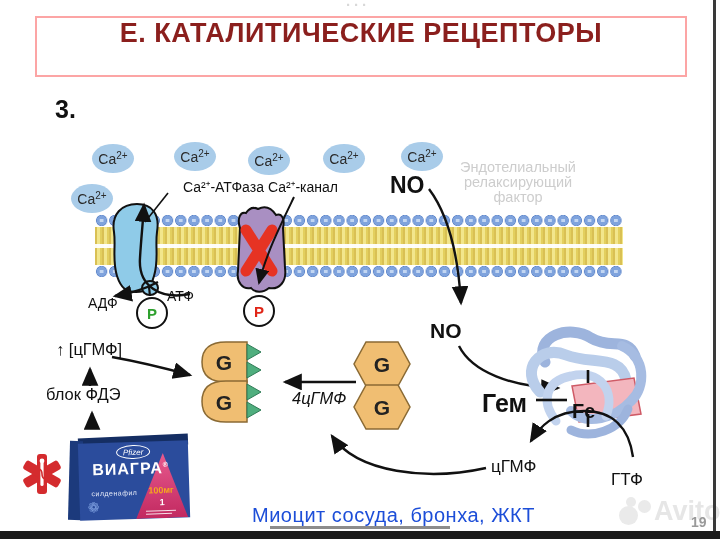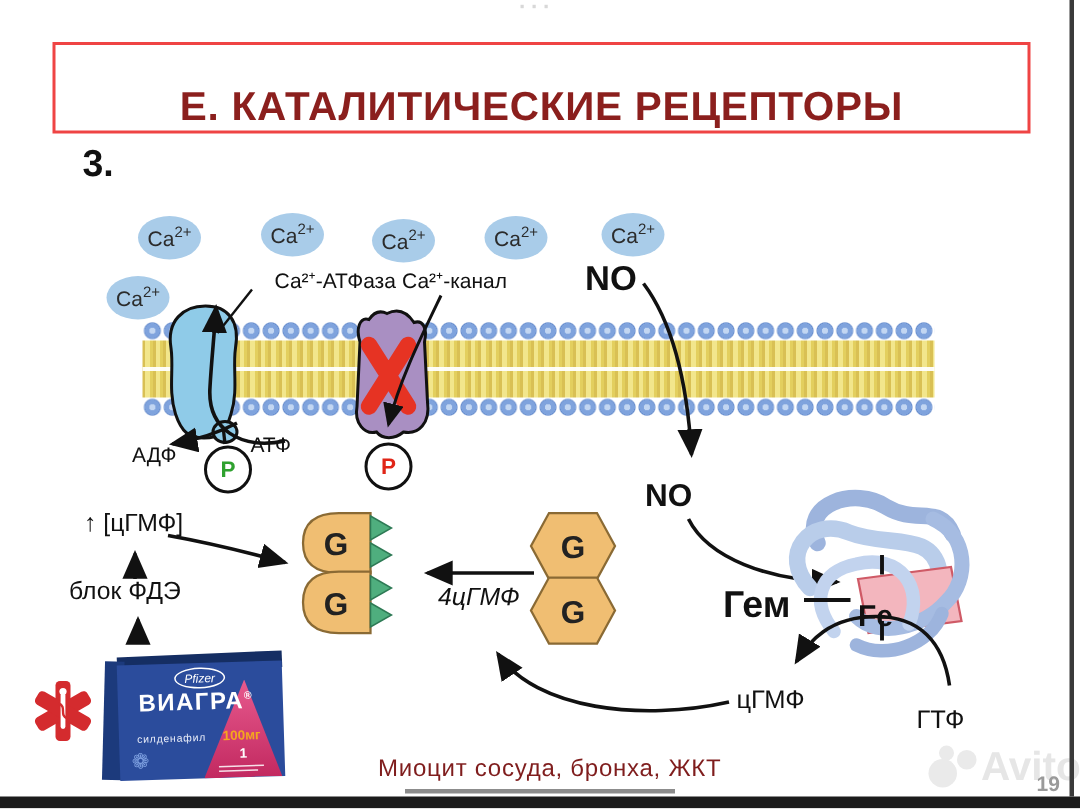--- a/index.html
+++ b/index.html
@@ -1,21 +1,21 @@
 <!DOCTYPE html>
 <html><head>
 <meta charset="utf-8">
 <style>
   html,body{margin:0;padding:0;background:#fff;}
   .slide{position:relative;width:720px;height:539px;background:#fff;overflow:hidden;
          font-family:"Liberation Sans",sans-serif;color:#111;}
   .abs{position:absolute;}
   .top-dots{left:346px;top:-4px;color:#d8d8d8;font-size:15px;font-weight:bold;letter-spacing:3px;}
-  .title-box{left:35px;top:28px;width:648px;height:57px;border:2px solid #ef4444;
-             display:flex;align-items:flex-end;justify-content:center;}
+  .title-box{left:35px;top:16px;width:648px;height:57px;border:2px solid #fca5a5;
+             display:flex;align-items:flex-start;justify-content:center;}
   .title-text{color:#8b1f1d;font-size:27px;font-weight:bold;letter-spacing:.5px;white-space:nowrap;}
   .subtitle{left:55px;top:95px;font-size:25px;font-weight:bold;display:flex;gap:26px;white-space:nowrap;}
   .ca-oval{width:42px;height:29px;background:#a9cce9;border-radius:50%;
            display:flex;align-items:center;justify-content:center;color:#2b2b2b;
            font-size:14px;font-weight:500;z-index:2;}
   .ca-oval sup{font-size:10px;margin-top:-7px;}
   .small-label{font-size:14px;color:#111;white-space:nowrap;z-index:2;}
   .no-label{font-weight:bold;font-size:22px;z-index:2;}
   .erf{left:448px;top:160px;width:140px;text-align:center;color:#cdcdcd;
        font-size:14.5px;line-height:15px;z-index:0;}
@@ -24,21 +24,21 @@
     background-size:13.2px 13px;background-repeat:repeat-x;}
   .mem-tails{left:95px;top:227px;width:528px;height:38px;z-index:0;
     background:
       linear-gradient(to bottom,rgba(255,255,255,0) 0 46%,rgba(255,255,255,.95) 46% 54%,rgba(255,255,255,0) 54%),
       repeating-linear-gradient(90deg,#d9c054 0 2px,#f2e68c 2px 5px,#e3cf5e 5px 7px);}
   .cyto{left:462px;top:283px;font-size:17px;z-index:2;}
   .p-circle{width:28px;height:28px;border:2.5px solid #111;border-radius:50%;background:#fff;
             display:flex;align-items:center;justify-content:center;font-size:15px;font-weight:bold;z-index:3;}
   .txt16{font-size:16.5px;white-space:nowrap;z-index:2;}
   .bold-big{font-weight:bold;white-space:nowrap;z-index:3;}
-  .gray-foot{left:252px;top:504px;font-size:16px;color:#7f1d1d;letter-spacing:.5px;z-index:2;}
+  .gray-foot{left:252px;top:504px;font-size:20px;color:#1d4ed8;letter-spacing:.5px;z-index:2;}
   .foot-line{left:270px;top:526px;width:180px;height:3px;background:#8c8c8c;z-index:2;}
   .bottom-bar{left:0;top:531px;width:720px;height:8px;background:#1b1b1b;z-index:6;}
   .right-edge{left:713px;top:0;width:3px;height:531px;background:#3a3a3a;z-index:6;}
   .page-num{left:691px;top:514px;font-size:14px;font-weight:bold;color:#9a9a9a;z-index:7;}
   .avito-text{left:638px;top:496px;font-size:27px;font-weight:bold;color:#e6e6e6;z-index:1;margin-left:16px;}
   .avito-c{border-radius:50%;background:#eaeaea;z-index:1;}
   
   .pack{left:60px;top:428px;width:135px;height:96px;z-index:3;}
   .pack-top{position:absolute;left:18px;top:8px;width:110px;height:11px;background:#152e63;transform:rotate(-2.5deg);}
   .pack-spine{position:absolute;left:9px;top:13px;width:13px;height:79px;background:#1c3a7c;transform:rotate(1.5deg);}
@@ -96,20 +96,25 @@
     </div>
   <div class="abs ca-oval" style="left:71px;top:184px;">
       <span>Ca</span>
       <sup>2+</sup>
     </div>
 
   <div class="abs small-label" style="left:147px;top:177px;margin-left:36px;">Са²⁺-АТФаза</div>
   <div class="abs small-label" style="left:268px;top:177px;">Са²⁺-канал</div>
   <div class="abs no-label" style="left:390px;top:172px;font-size:23px;">NO</div>
 
+  <div class="abs erf">
+    <div>Эндотелиальный</div>
+    <div>релаксирующий</div>
+    <div>фактор</div>
+  </div>
 
   <div class="abs mem-heads" style="top:214px;"></div>
   <div class="abs mem-tails"></div>
   <div class="abs mem-heads" style="top:265px;"></div>
 
   <div class="abs no-label" style="left:430px;top:319px;font-size:21px;">NO</div>
 
   <div class="abs small-label" style="left:88px;top:295px;">АДФ</div>
   <div class="abs small-label" style="left:167px;top:288px;">АТФ</div>
 

